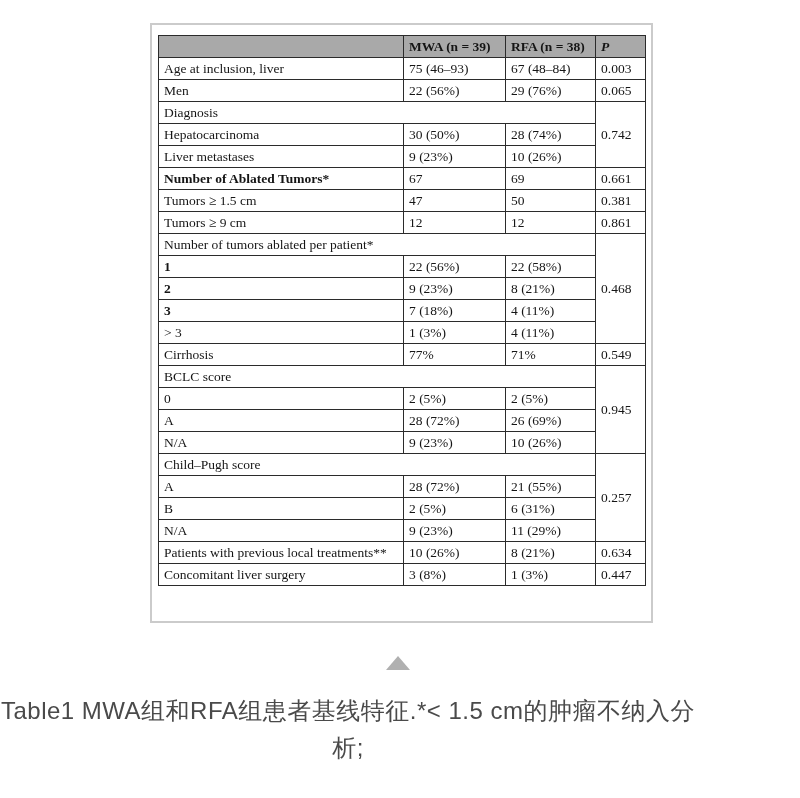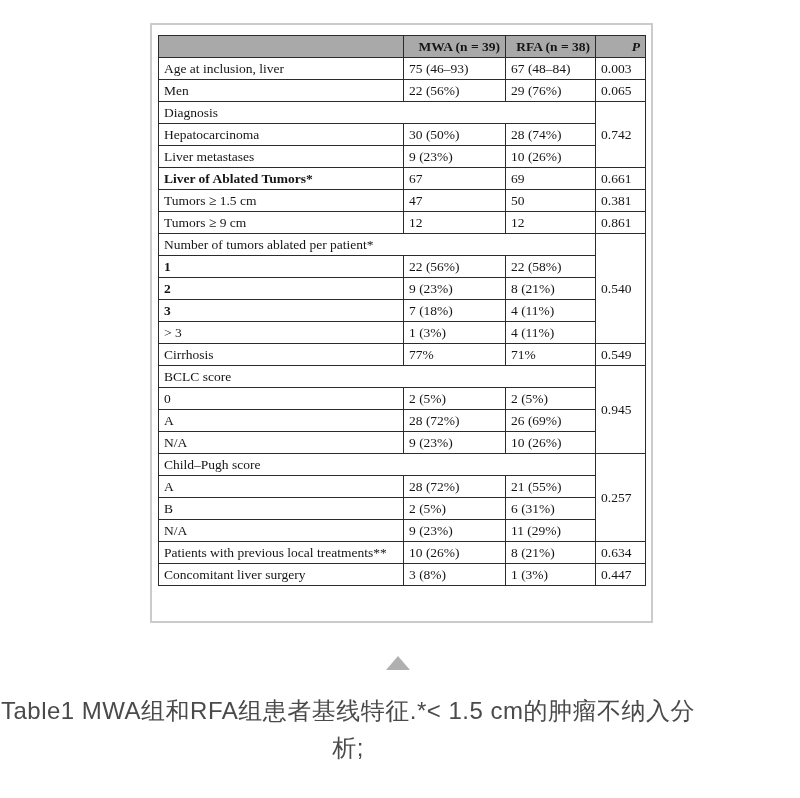--- a/index.html
+++ b/index.html
@@ -32,21 +32,20 @@
     height: 22px;
     padding: 0 5px;
     text-align: left;
     vertical-align: middle;
     white-space: nowrap;
     overflow: hidden;
   }
   table.baseline thead th {
     background: #a9a9a9;
     font-weight: bold;
-    text-align: right;
   }
   table.baseline thead th.p-head { font-style: italic; }
   table.baseline td.sec { font-weight: normal; }
   table.baseline td.bold-label { font-weight: bold; }
   .collapse-triangle {
     position: absolute;
     left: 386px; top: 656px;
     width: 0; height: 0;
     border-left: 12px solid transparent;
     border-right: 12px solid transparent;
@@ -106,40 +105,40 @@
         <td>Hepatocarcinoma</td>
         <td>30 (50%)</td>
         <td>28 (74%)</td>
       </tr>
       <tr>
         <td>Liver metastases</td>
         <td>9 (23%)</td>
         <td>10 (26%)</td>
       </tr>
       <tr>
-        <td class="bold-label">Liver of Ablated Tumors*</td>
+        <td class="bold-label">Number of Ablated Tumors*</td>
         <td>67</td>
         <td>69</td>
         <td rowspan="1">0.661</td>
       </tr>
       <tr>
         <td>Tumors ≥ 1.5 cm</td>
         <td>47</td>
         <td>50</td>
         <td rowspan="1">0.381</td>
       </tr>
       <tr>
         <td>Tumors ≥ 9 cm</td>
         <td>12</td>
         <td>12</td>
         <td rowspan="1">0.861</td>
       </tr>
       <tr>
         <td class="sec" colspan="3">Number of tumors ablated per patient*</td>
-        <td rowspan="5">0.540</td>
+        <td rowspan="5">0.468</td>
       </tr>
       <tr>
         <td class="bold-label">1</td>
         <td>22 (56%)</td>
         <td>22 (58%)</td>
       </tr>
       <tr>
         <td class="bold-label">2</td>
         <td>9 (23%)</td>
         <td>8 (21%)</td>

